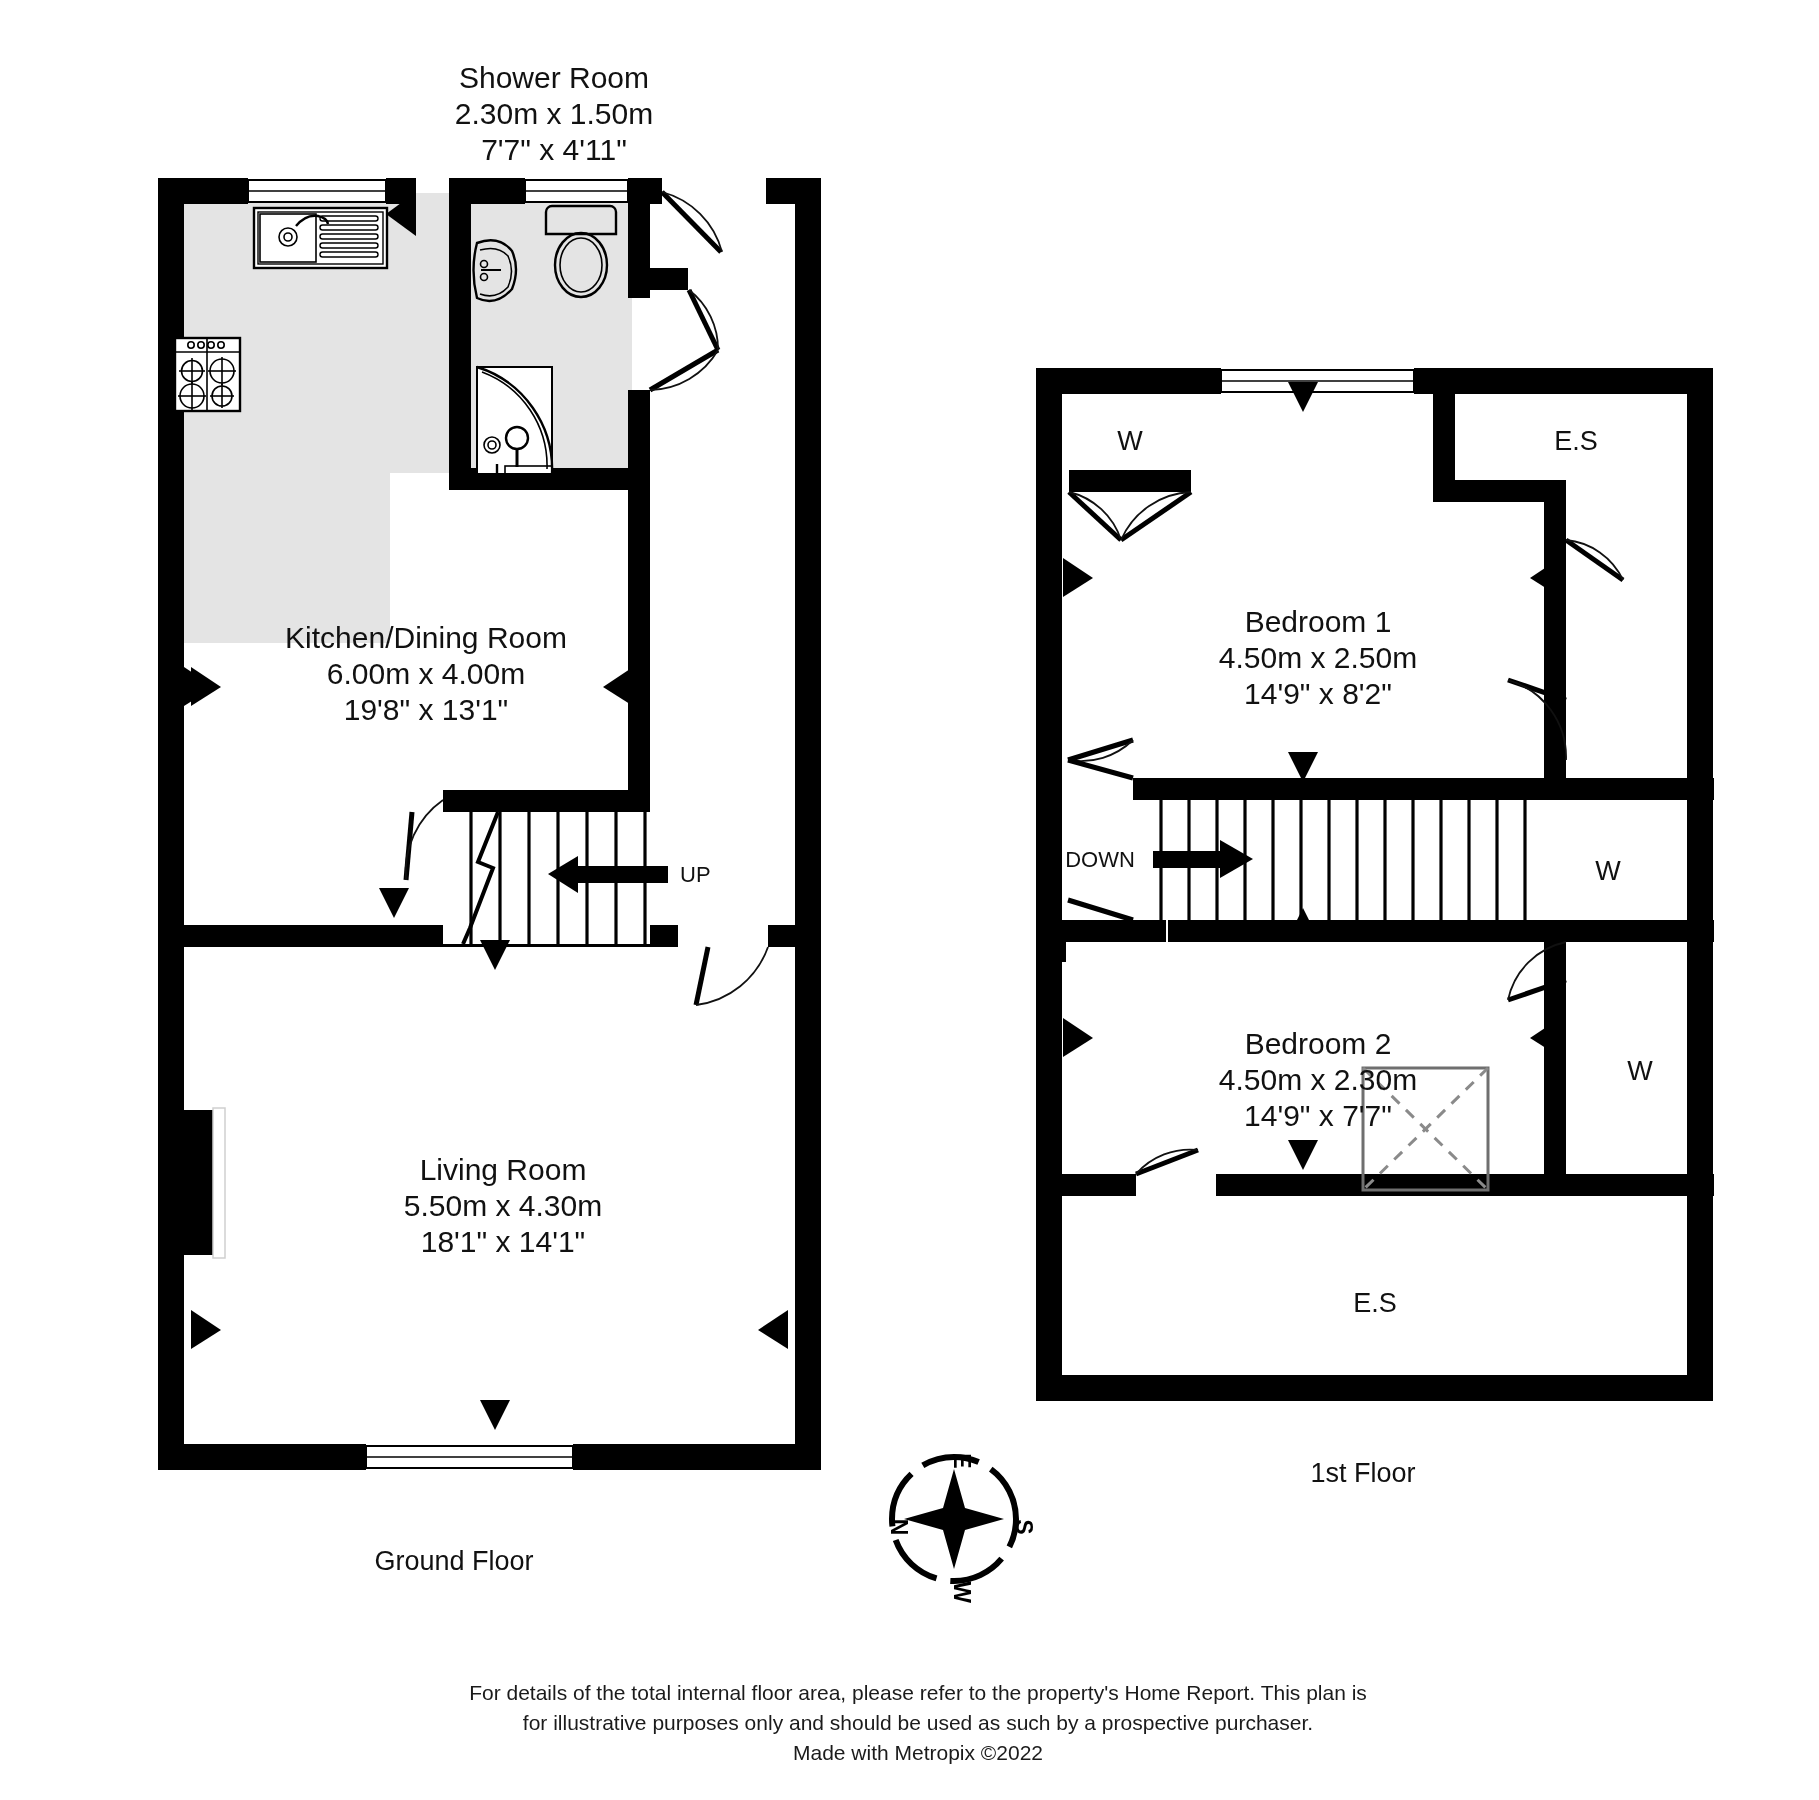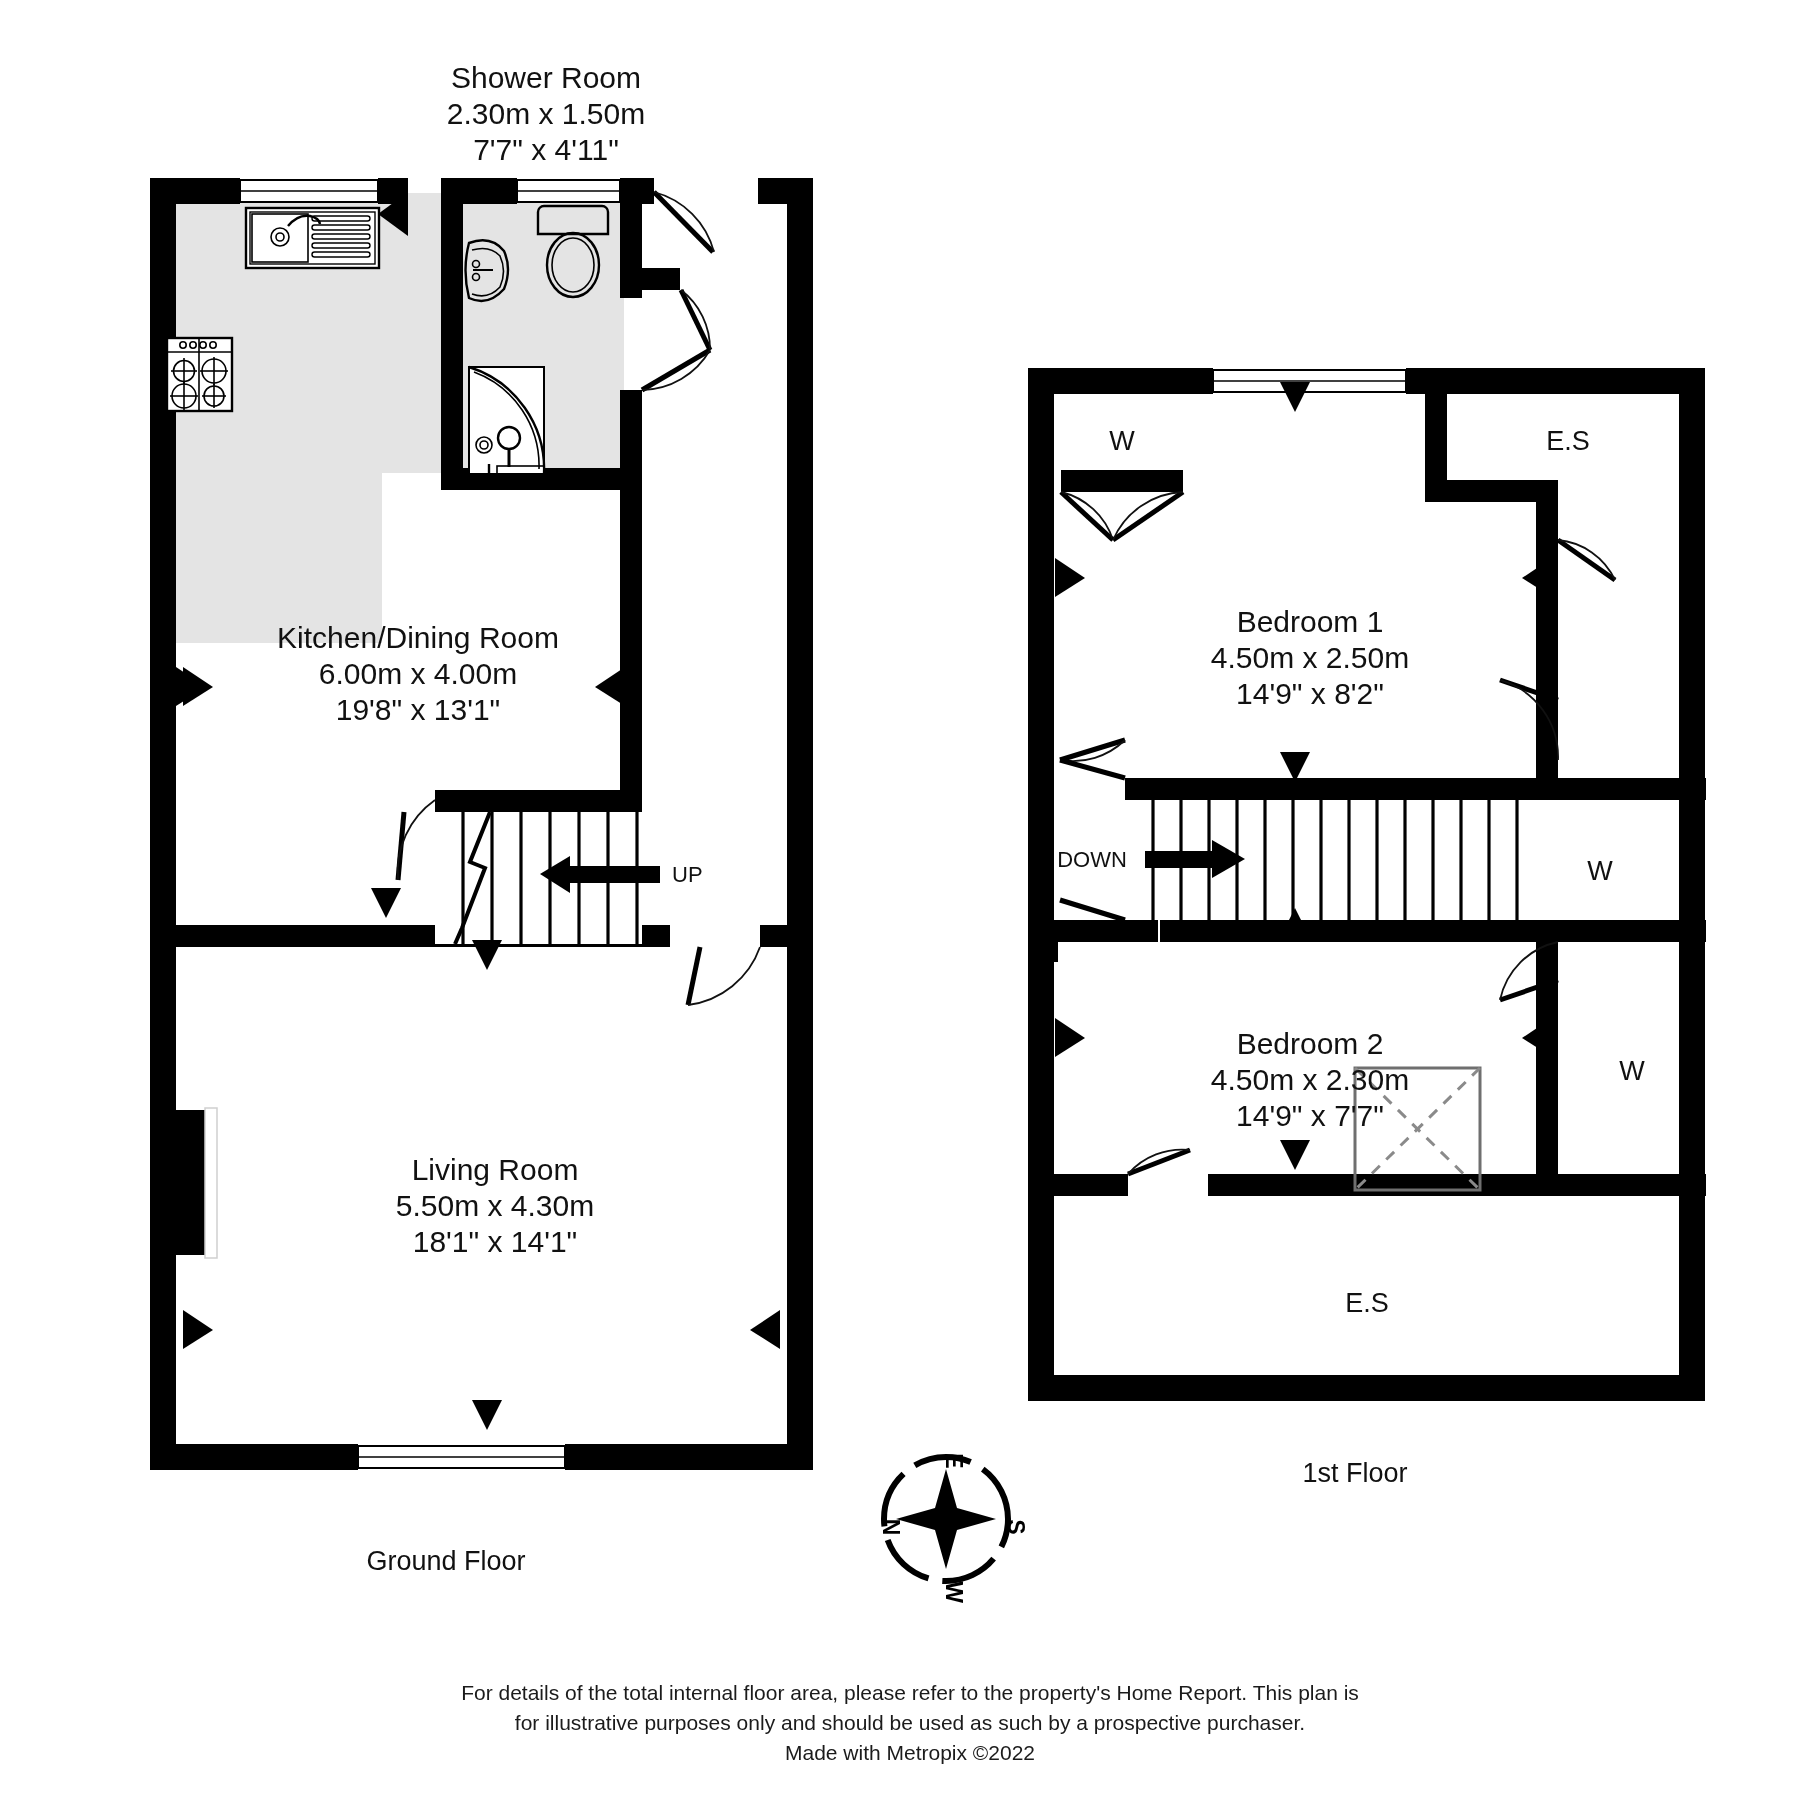--- a/index.html
+++ b/index.html
@@ -10,21 +10,21 @@
   body {
     width: 1819px;
     height: 1800px;
     font-family: "Liberation Sans", sans-serif;
     color: #111111;
     position: relative;
     overflow: hidden;
   }
   #plan-root {
     position: absolute;
-    left: 0; top: 0;
+    left: 8px; top: 0;
     width: 1603px;
     height: 1800px;
     text-decoration: underline;
   }
   svg { display: block; }
 
   
   .room-title {
     font-family: "Liberation Sans", sans-serif;
     font-size: 30px;

